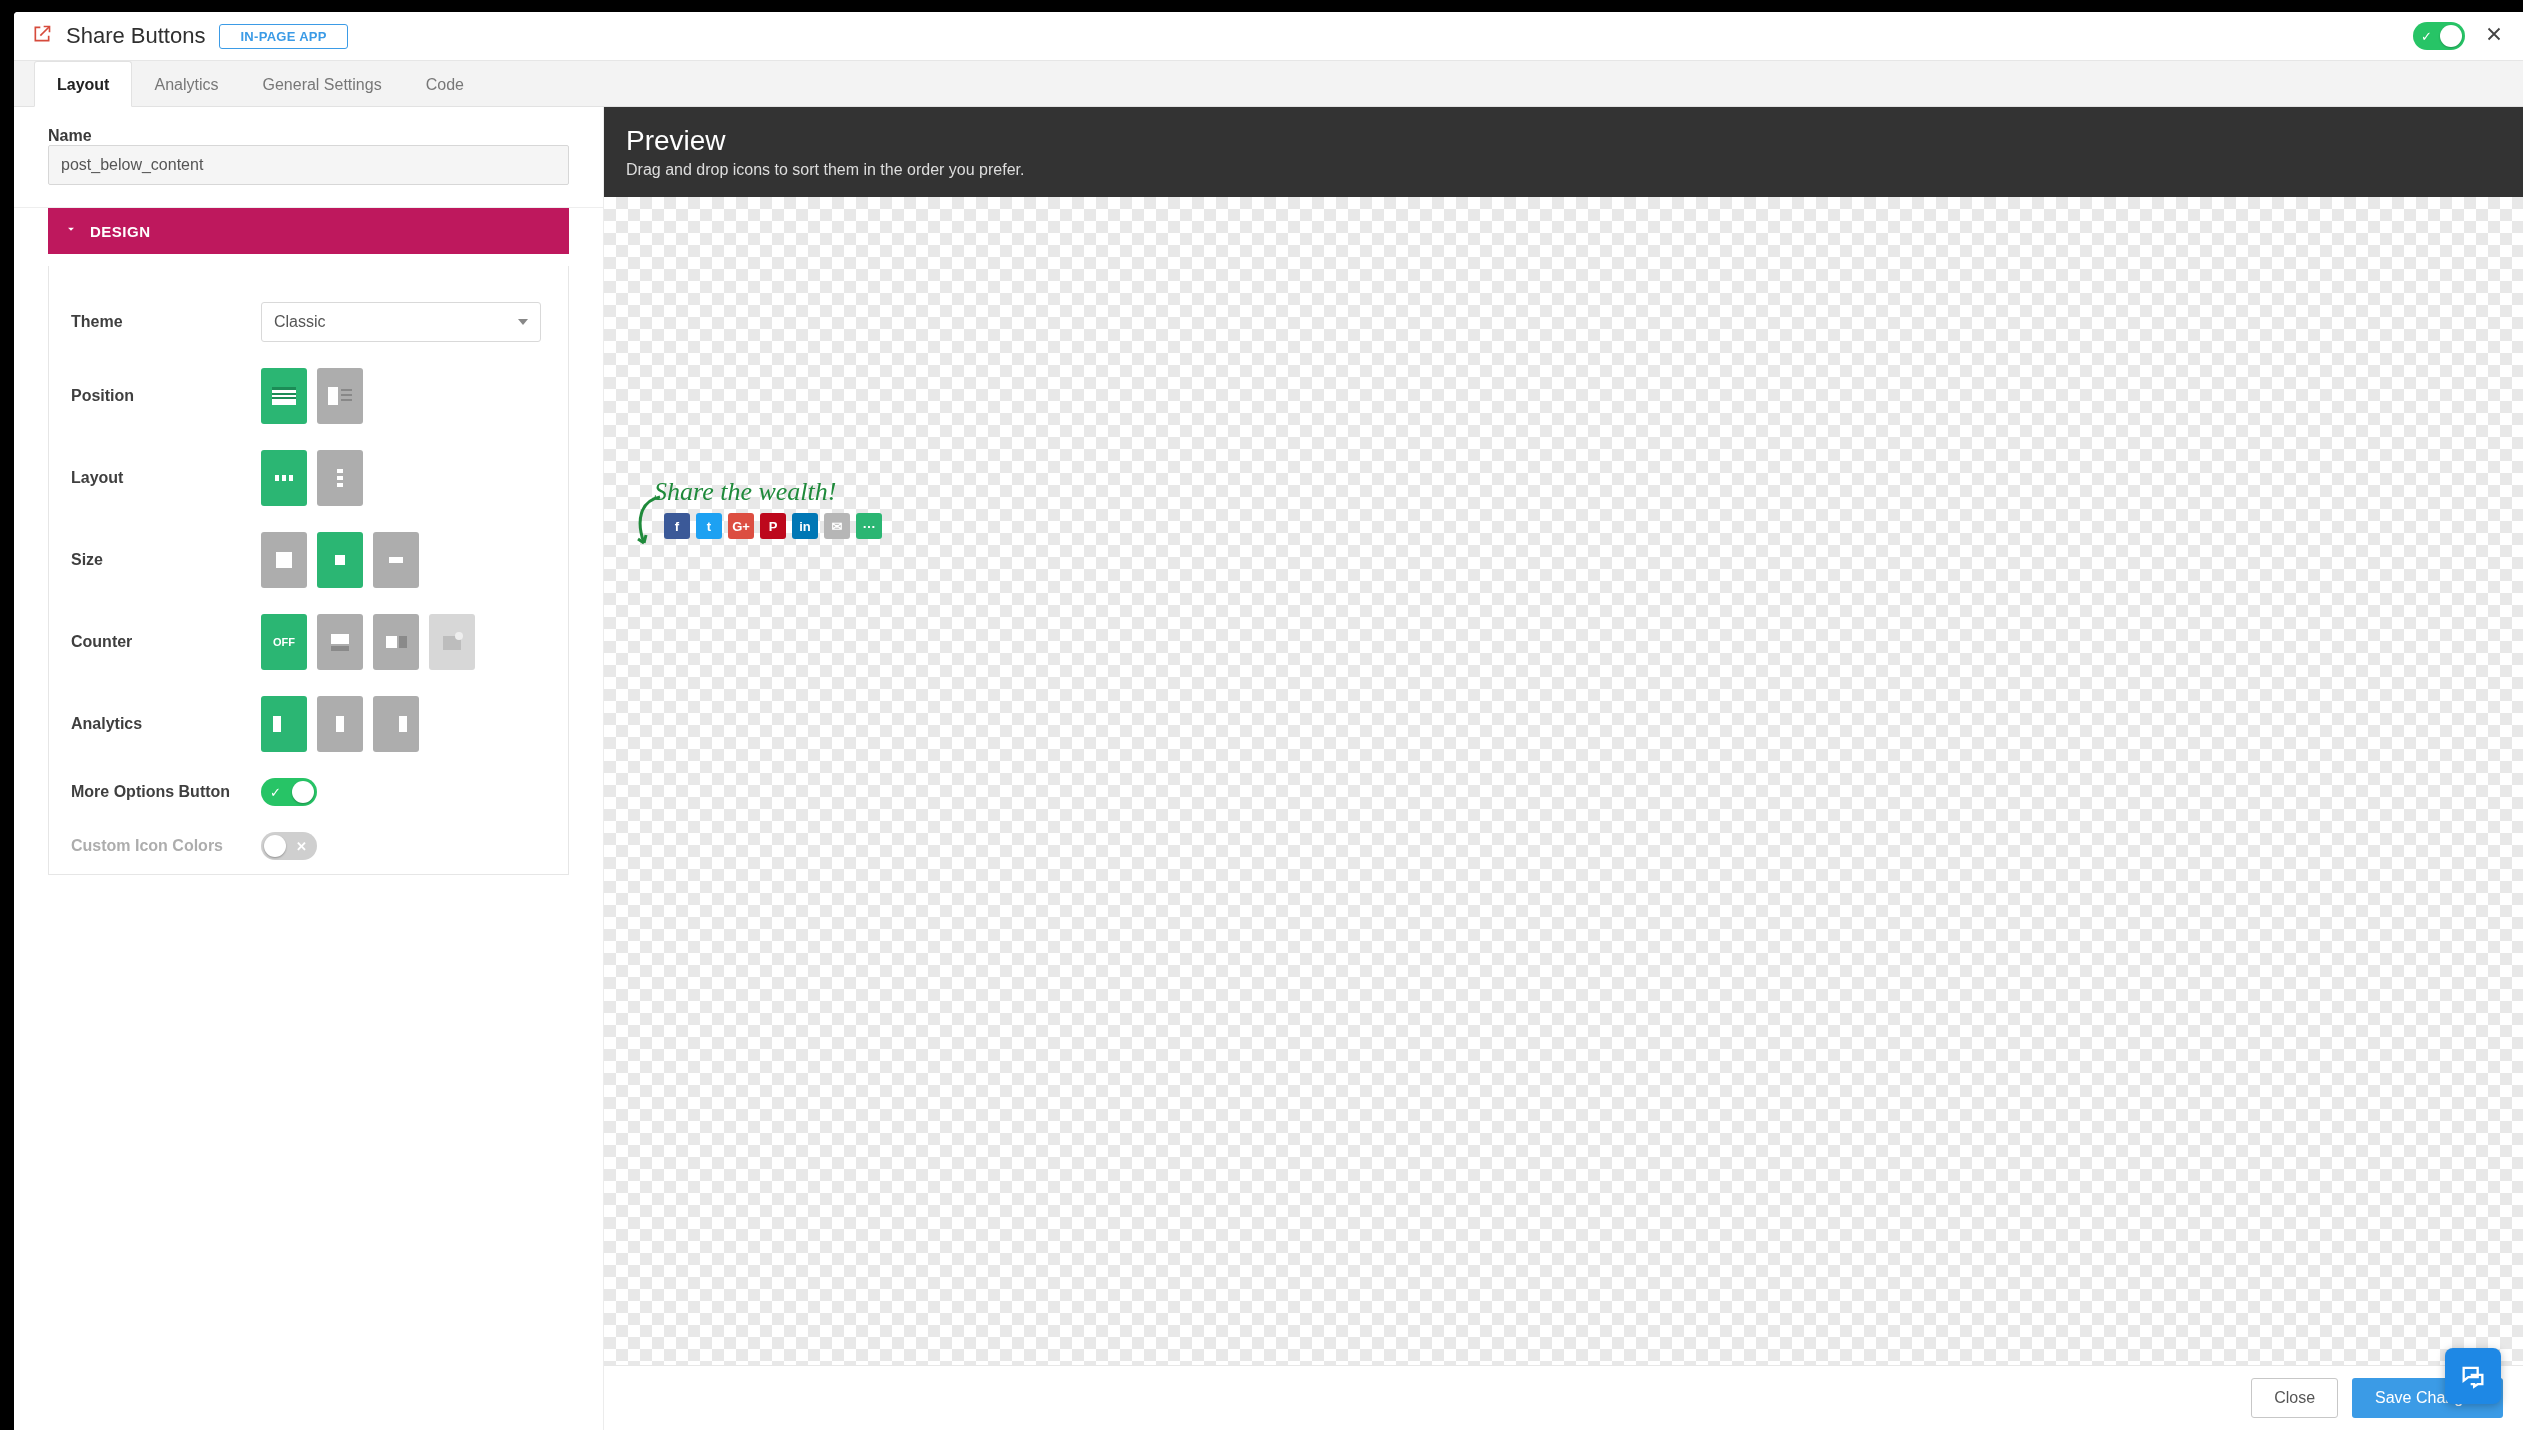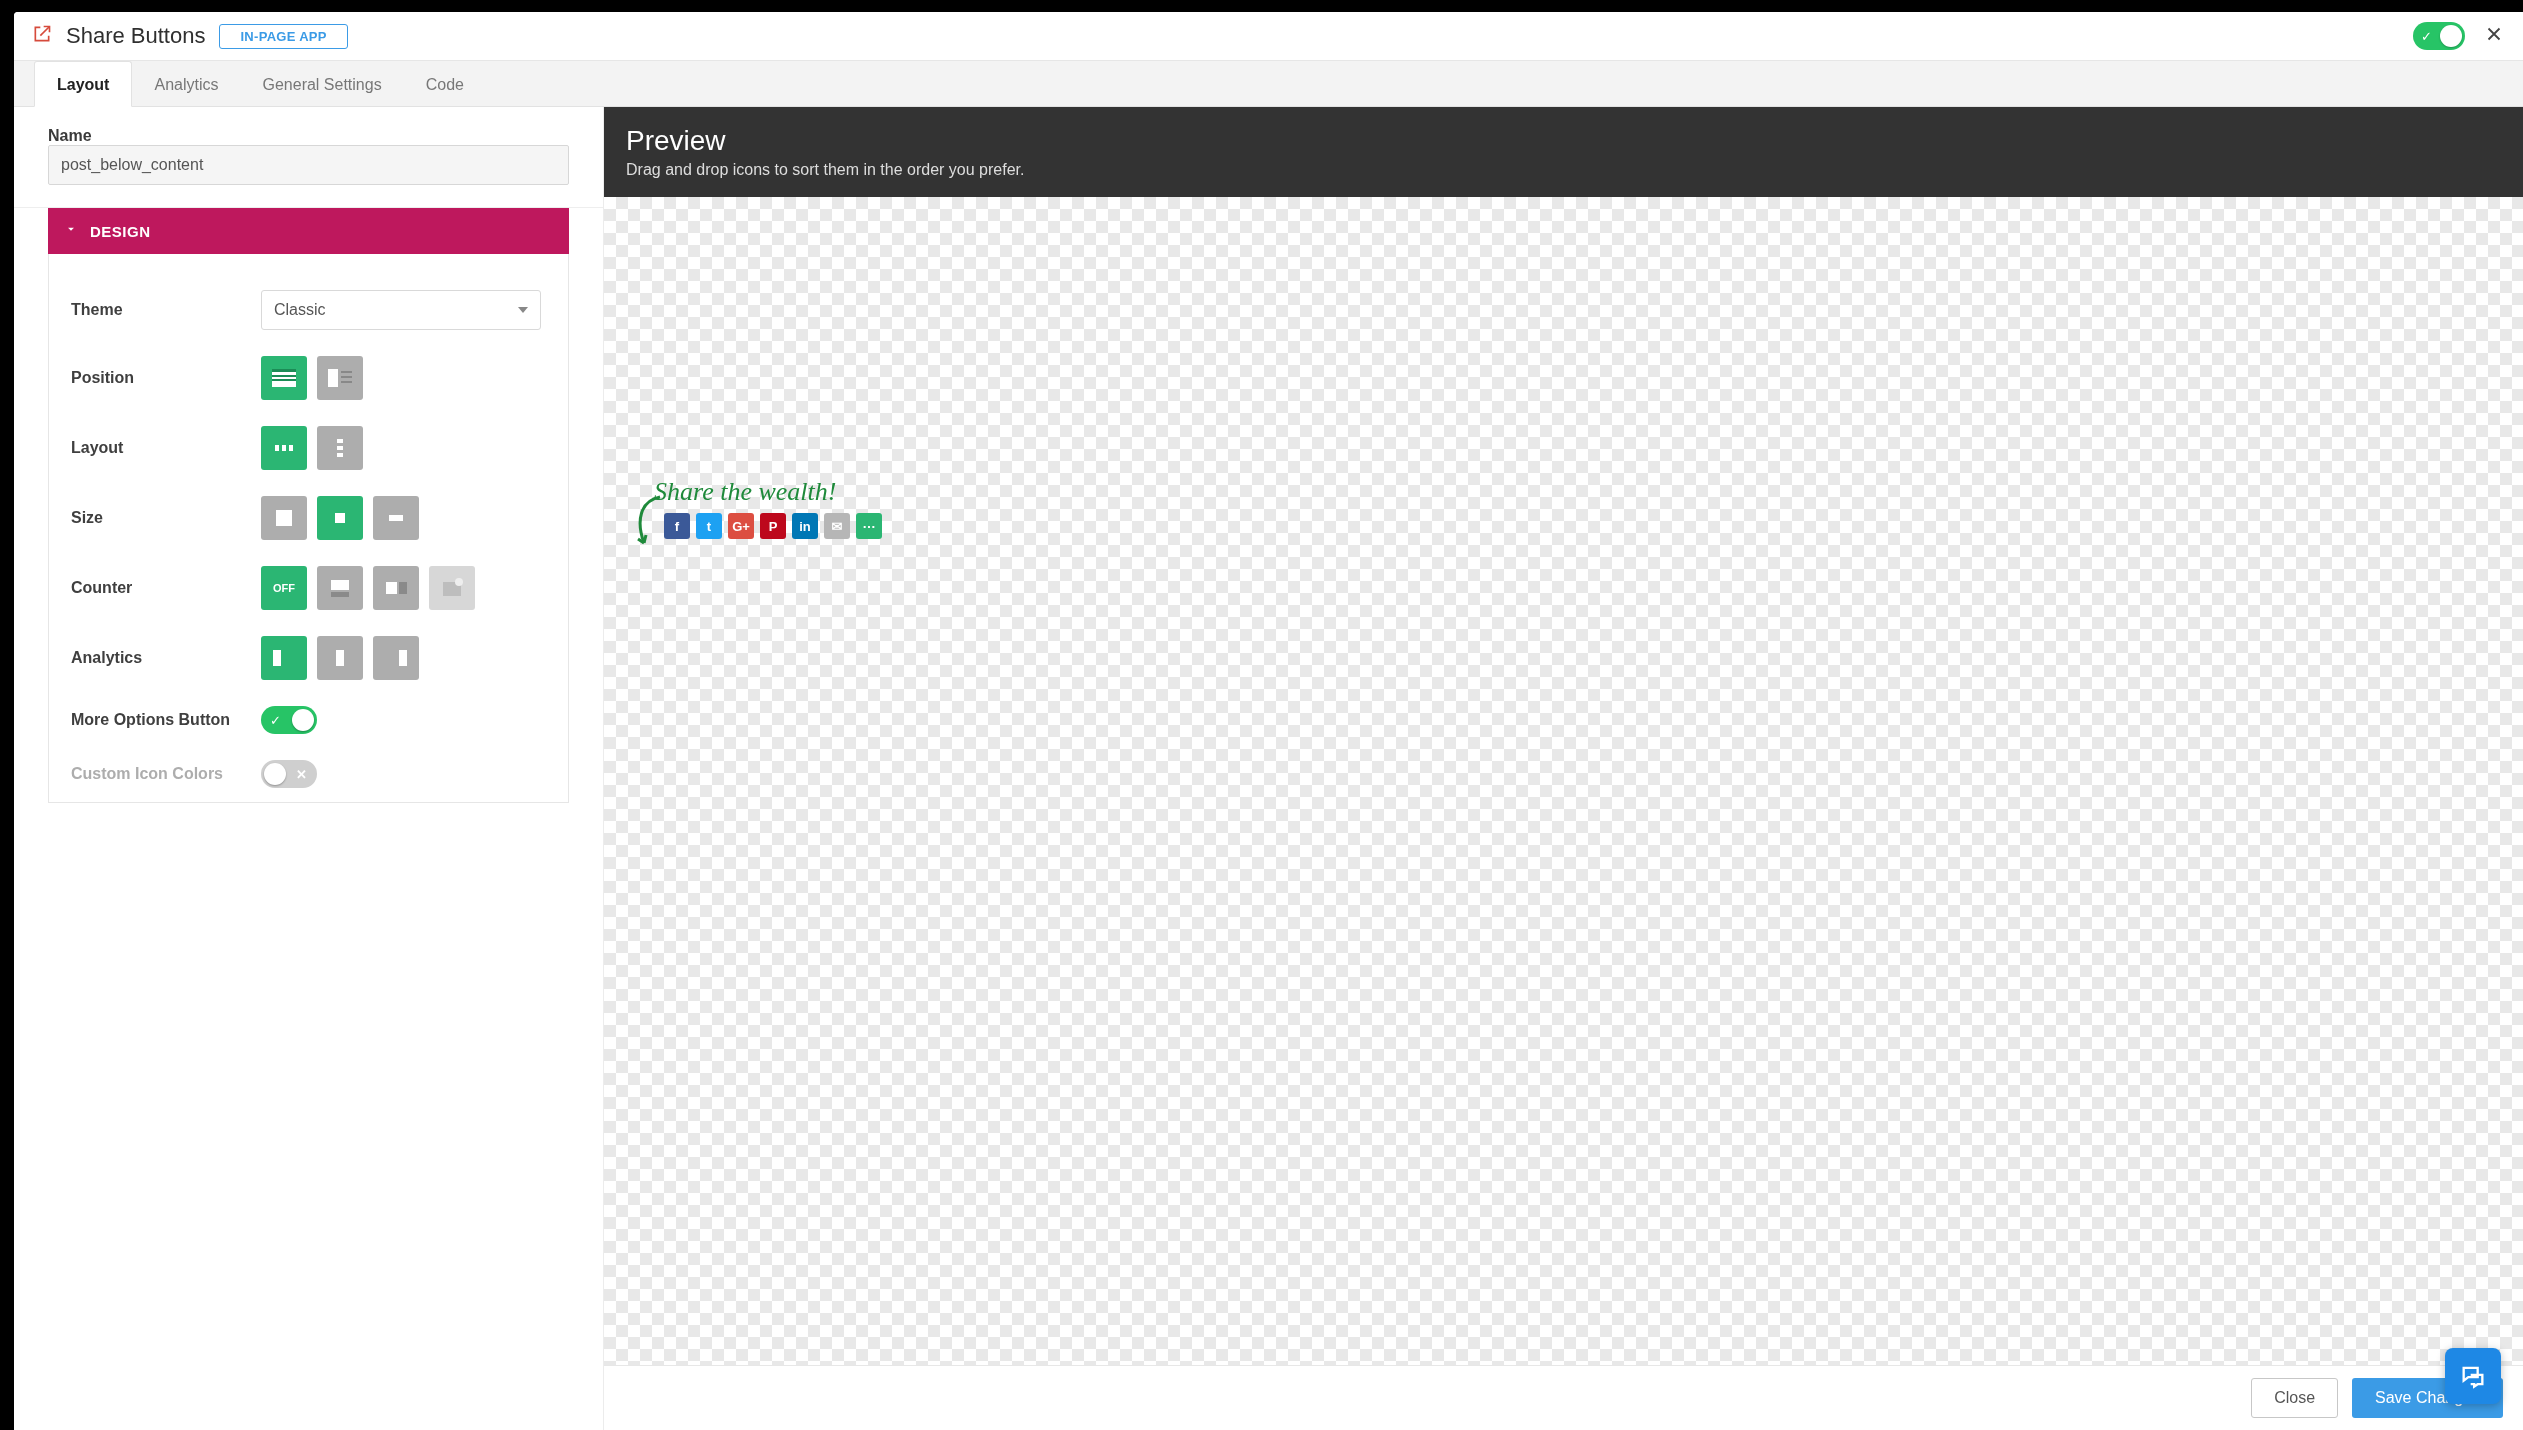--- a/index.html
+++ b/index.html
@@ -56,36 +56,36 @@
     width: 100%; border: 1px solid #d7d7d7; background: #f5f5f5; color: #555;
     padding: 10px 12px; font-size: 16px; border-radius: 2px;
   }
   
   .accordion-head {
     margin: 0 34px; background: #be185d; color: #fff; padding: 14px 16px; display: flex; align-items: center;
     cursor: pointer;
   }
   .accordion-head .chev { margin-right: 12px; }
   .accordion-title { font-size: 15px; font-weight: 700; letter-spacing: .5px; }
-  .accordion-body { margin: 0 34px; border: 1px solid #e6e6e6; border-top: none; padding: 36px 22px 10px; }
+  .accordion-body { margin: 12px 34px; border: 1px solid #e6e6e6; border-top: none; padding: 36px 22px 10px; }
 
   .setting-row { display: flex; align-items: center; margin-bottom: 26px; }
   .setting-label { width: 190px; font-size: 16px; font-weight: 600; color: #3f3f3f; }
   .setting-label.dim { color: #adadad; }
   .setting-ctrl { flex: 1; display: flex; align-items: center; gap: 10px; }
 
   .theme-select {
     width: 280px; border: 1px solid #d9d9d9; border-radius: 3px; padding: 10px 12px;
     font-size: 16px; color: #555; background: #fff; display: flex; align-items: center; justify-content: space-between;
     cursor: pointer;
   }
   .tri-down { width: 0; height: 0; border-left: 5px solid transparent; border-right: 5px solid transparent; border-top: 6px solid #888; }
 
   .opt {
-    width: 46px; height: 44px; border-radius: 3px; display: inline-flex; align-items: center; justify-content: center;
+    width: 46px; height: 56px; border-radius: 3px; display: inline-flex; align-items: center; justify-content: center;
     cursor: pointer;
   }
   .opt-green { background: #2bb673; }
   .opt-grey  { background: #adadad; }
   .opt svg { display: block; }
 
   
   .mini-toggle {
     width: 56px; height: 28px; border-radius: 28px; background: #27c466; position: relative; display: inline-flex; align-items: center;
     cursor: pointer;

